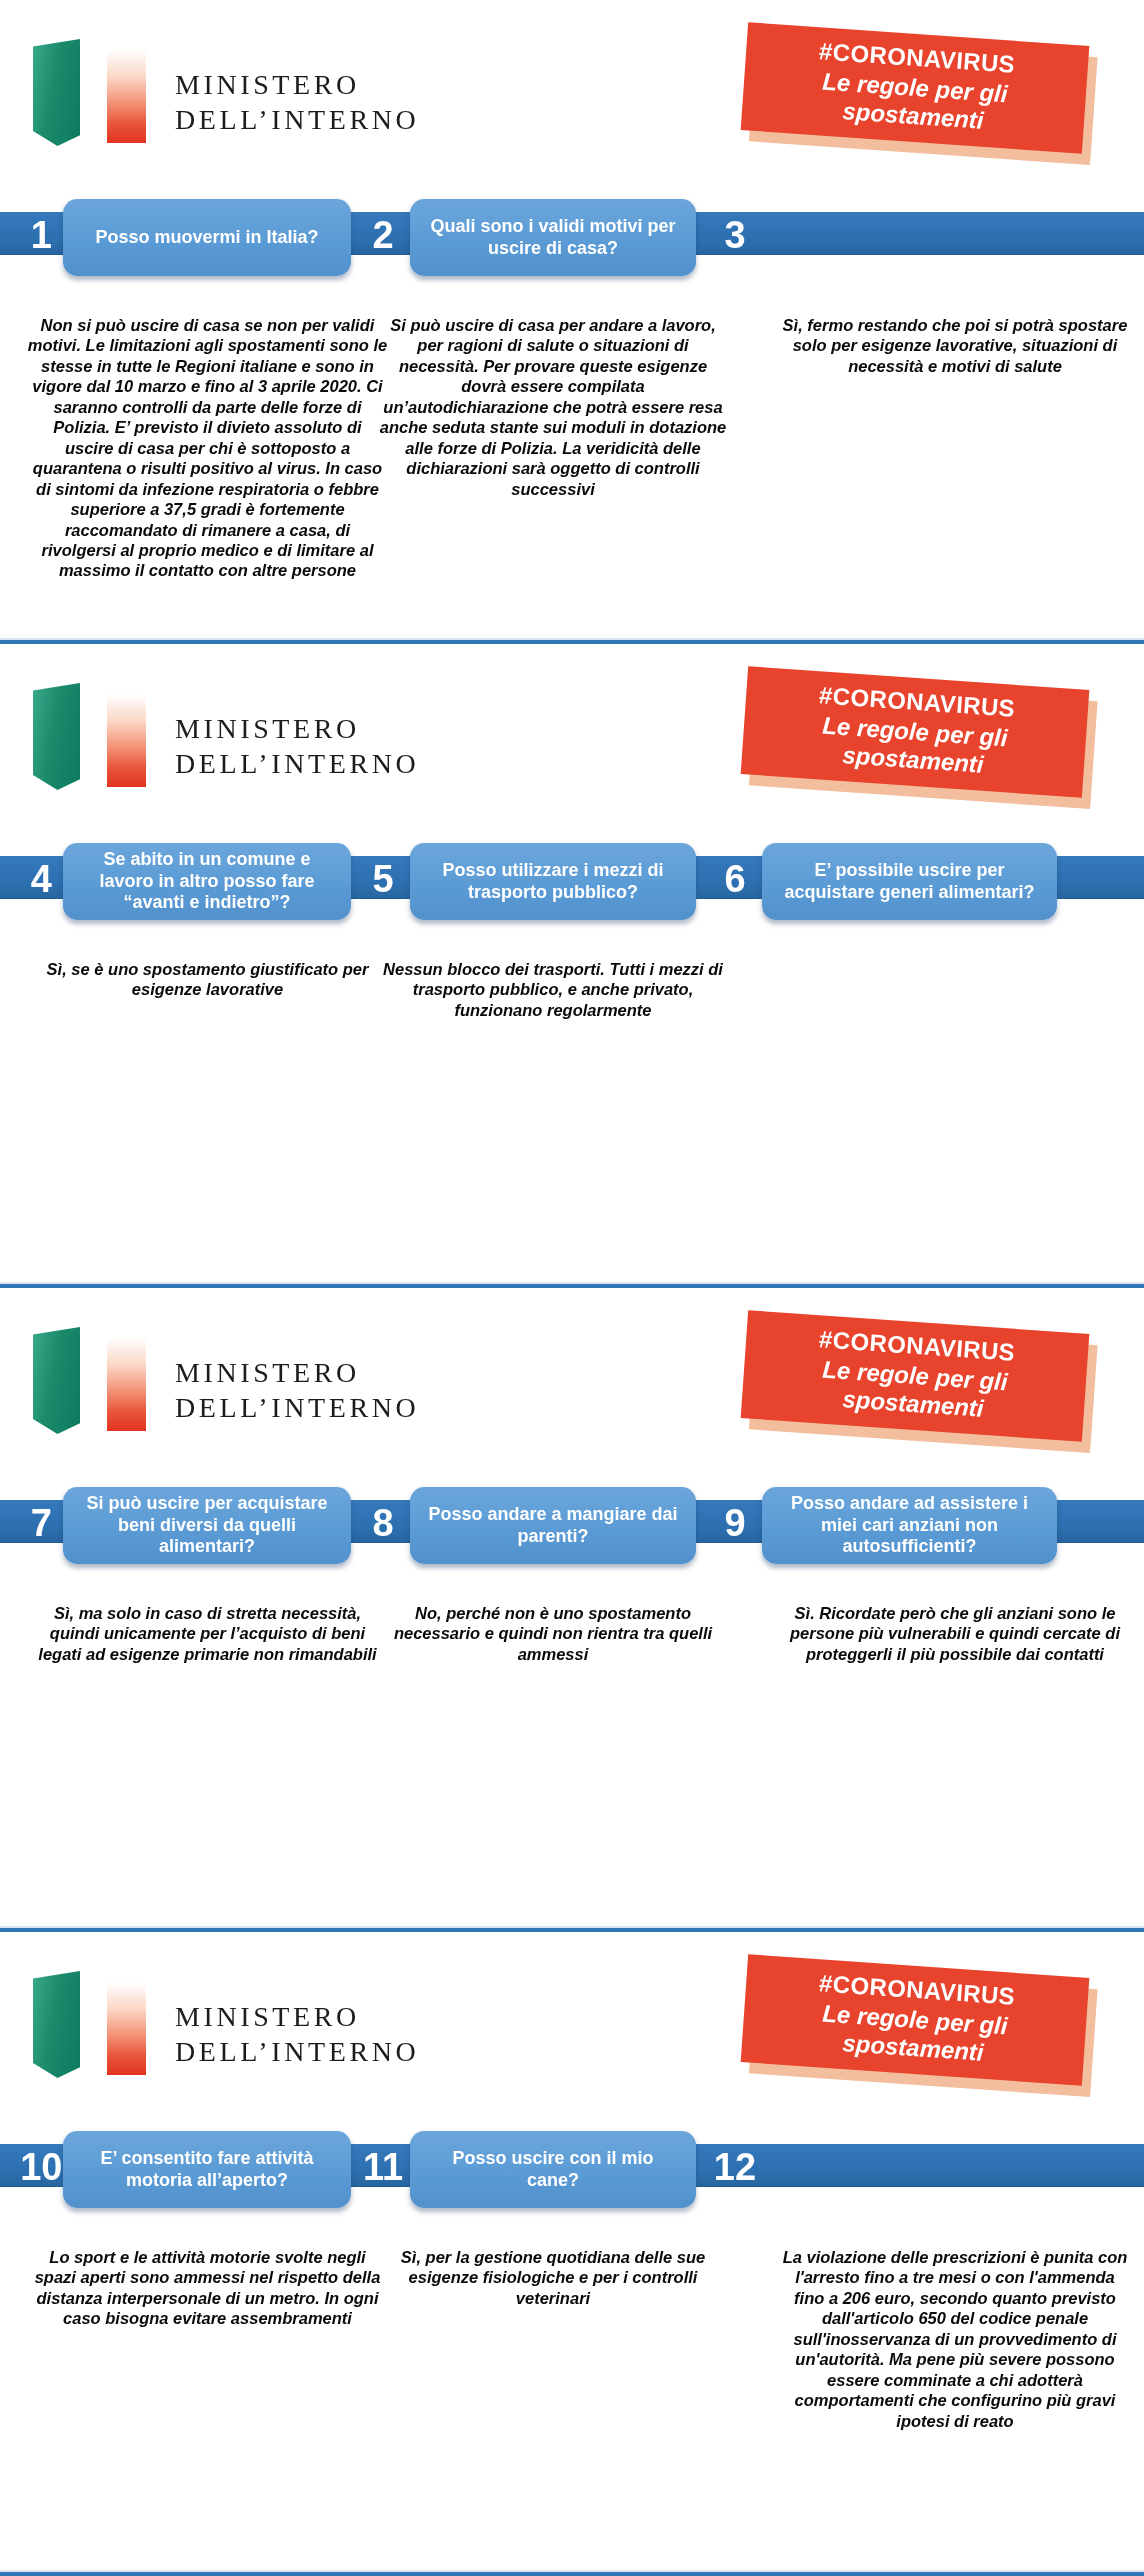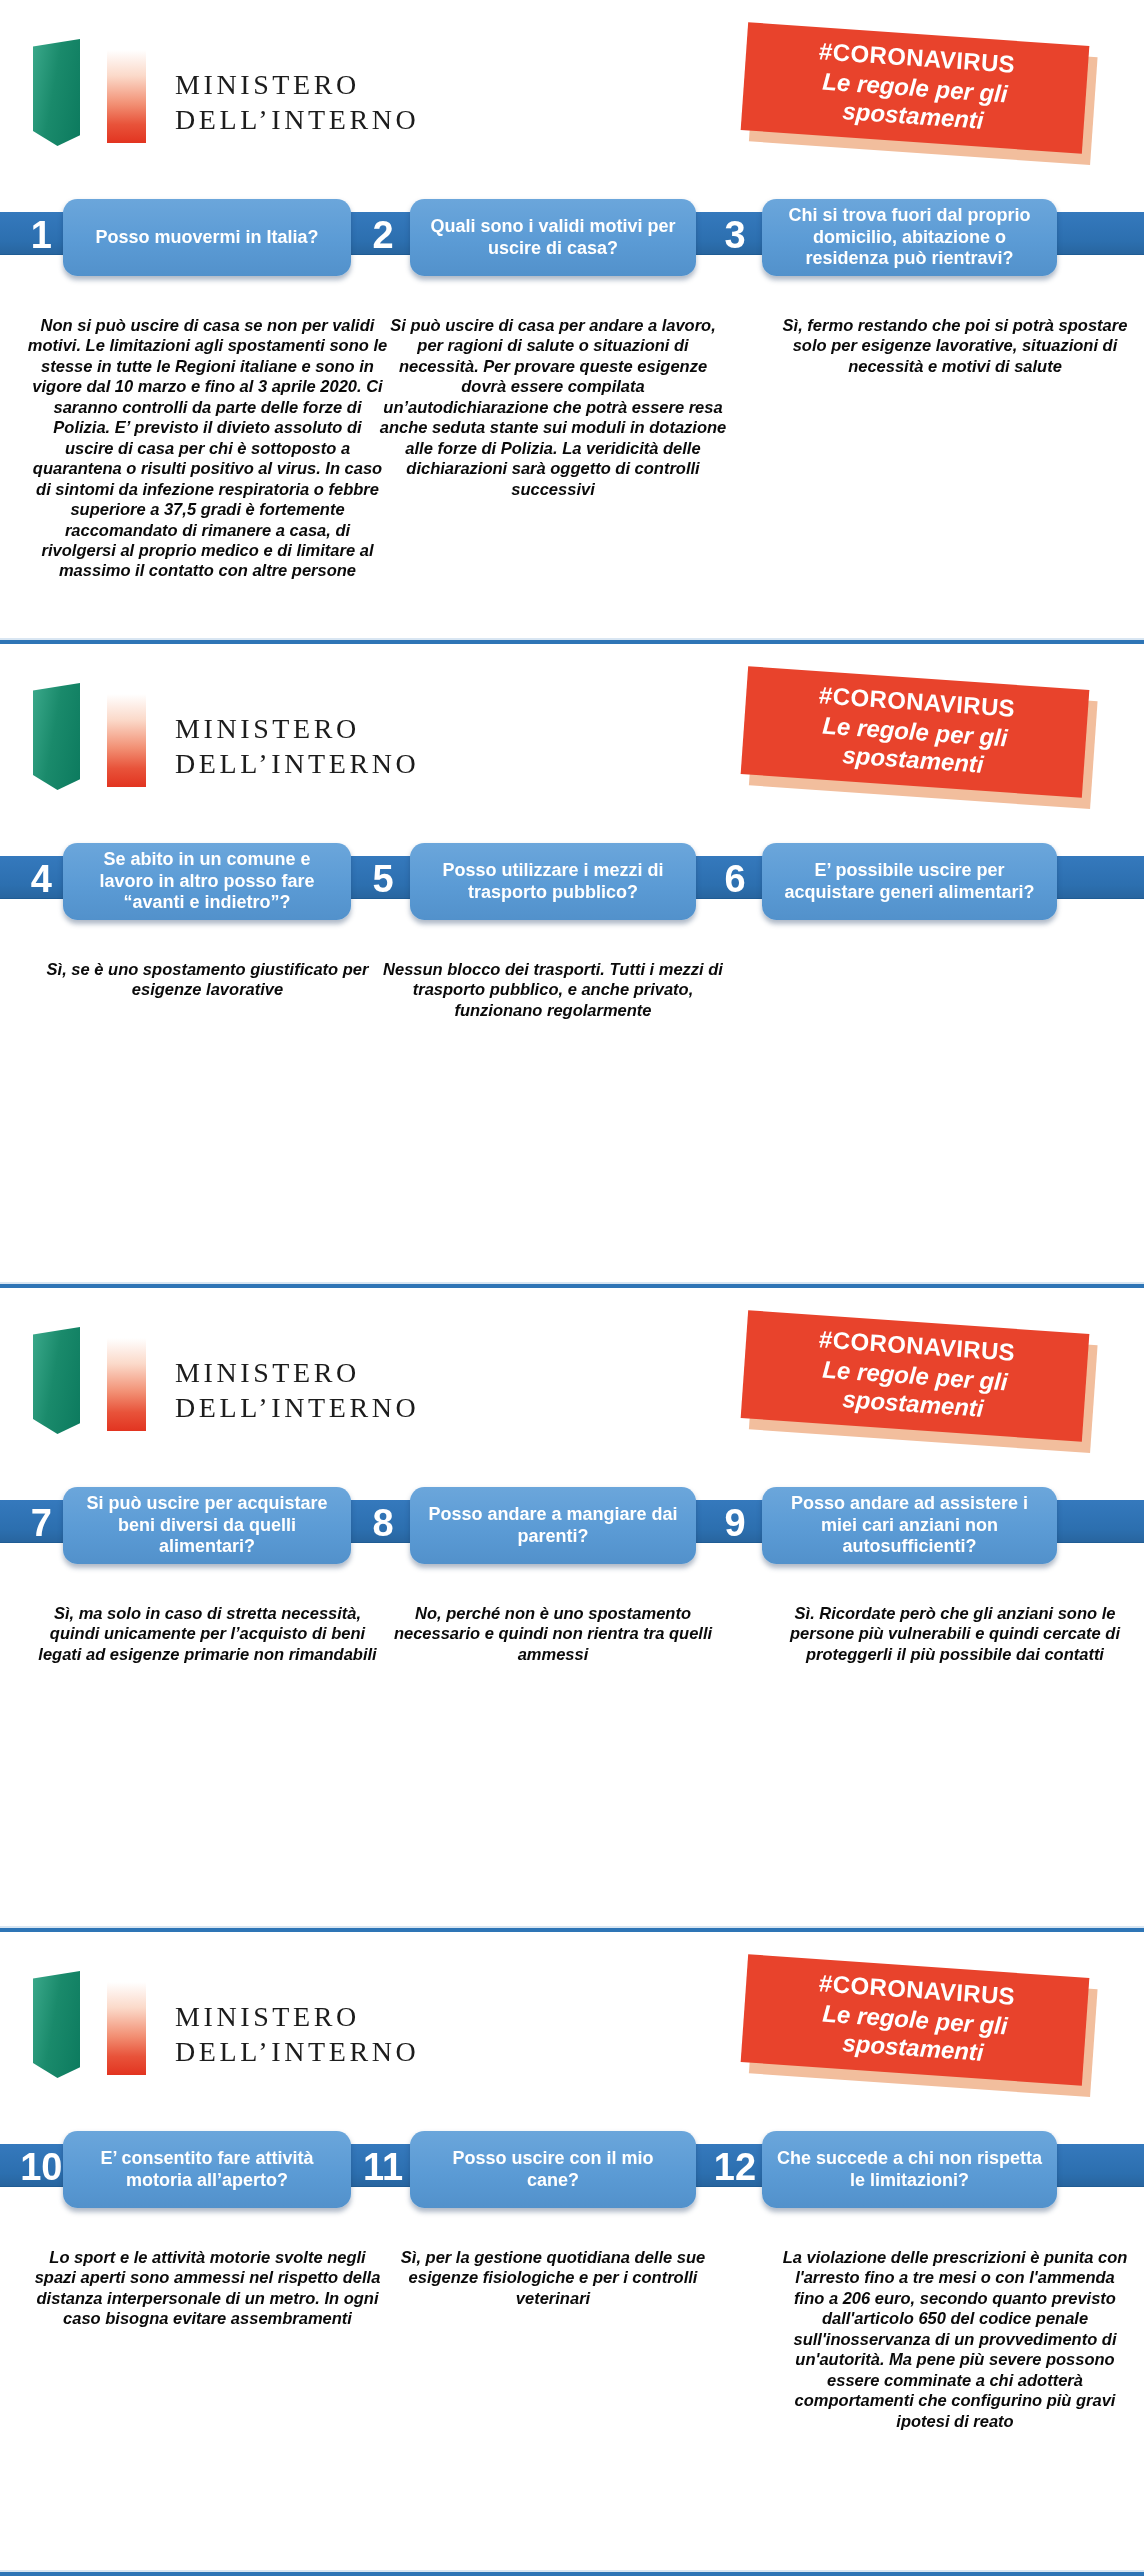--- a/index.html
+++ b/index.html
@@ -99,21 +99,20 @@
   <div class="banner">
     <div class="banner-line1">#CORONAVIRUS</div>
     <div class="banner-line2">Le regole per gli spostamenti</div>
   </div>
   <div class="band"></div>
   <div class="qnum n1">1</div>
   <div class="qbox b1">Posso muovermi in Italia?</div>
   <div class="qnum n2">2</div>
   <div class="qbox b2">Quali sono i validi motivi per uscire di casa?</div>
   <div class="qnum n3">3</div>
-  <div class="qbox b3">Chi si trova fuori dal proprio domicilio, abitazione o residenza può rientravi?</div>
   <div class="answer a1">Non si può uscire di casa se non per validi motivi. Le limitazioni agli spostamenti sono le stesse in tutte le Regioni italiane e sono in vigore dal 10 marzo e fino al 3 aprile 2020. Ci saranno controlli da parte delle forze di Polizia. E’ previsto il divieto assoluto di uscire di casa per chi è sottoposto a quarantena o risulti positivo al virus. In caso di sintomi da infezione respiratoria o febbre superiore a 37,5 gradi è fortemente raccomandato di rimanere a casa, di rivolgersi al proprio medico e di limitare al massimo il contatto con altre persone</div>
   <div class="answer a2">Si può uscire di casa per andare a lavoro, per ragioni di salute o situazioni di necessità. Per provare queste esigenze dovrà essere compilata un’autodichiarazione che potrà essere resa anche seduta stante sui moduli in dotazione alle forze di Polizia. La veridicità delle dichiarazioni sarà oggetto di controlli successivi</div>
   <div class="answer a3">Sì, fermo restando che poi si potrà spostare solo per esigenze lavorative, situazioni di necessità e motivi di salute</div>
 </section>
 
 <section class="slide">
   <div class="logo">
     <div class="logo-green"></div>
     <div class="logo-red"></div>
     <div class="logo-text">
@@ -173,18 +172,17 @@
   <div class="banner">
     <div class="banner-line1">#CORONAVIRUS</div>
     <div class="banner-line2">Le regole per gli spostamenti</div>
   </div>
   <div class="band"></div>
   <div class="qnum n1">10</div>
   <div class="qbox b1">E’ consentito fare attività motoria all’aperto?</div>
   <div class="qnum n2">11</div>
   <div class="qbox b2">Posso uscire con il mio cane?</div>
   <div class="qnum n3">12</div>
-  <div class="qbox b3">Che succede a chi non rispetta le limitazioni?</div>
   <div class="answer a2">Sì, per la gestione quotidiana delle sue esigenze fisiologiche e per i controlli veterinari</div>
   <div class="answer a1">Lo sport e le attività motorie svolte negli spazi aperti sono ammessi nel rispetto della distanza interpersonale di un metro. In ogni caso bisogna evitare assembramenti</div>
   <div class="answer a3">La violazione delle prescrizioni è punita con l'arresto fino a tre mesi o con l'ammenda fino a 206 euro, secondo quanto previsto dall'articolo 650 del codice penale sull'inosservanza di un provvedimento di un'autorità. Ma pene più severe possono essere comminate a chi adotterà comportamenti che configurino più gravi ipotesi di reato</div>
 </section>
 
 
 </body></html>

